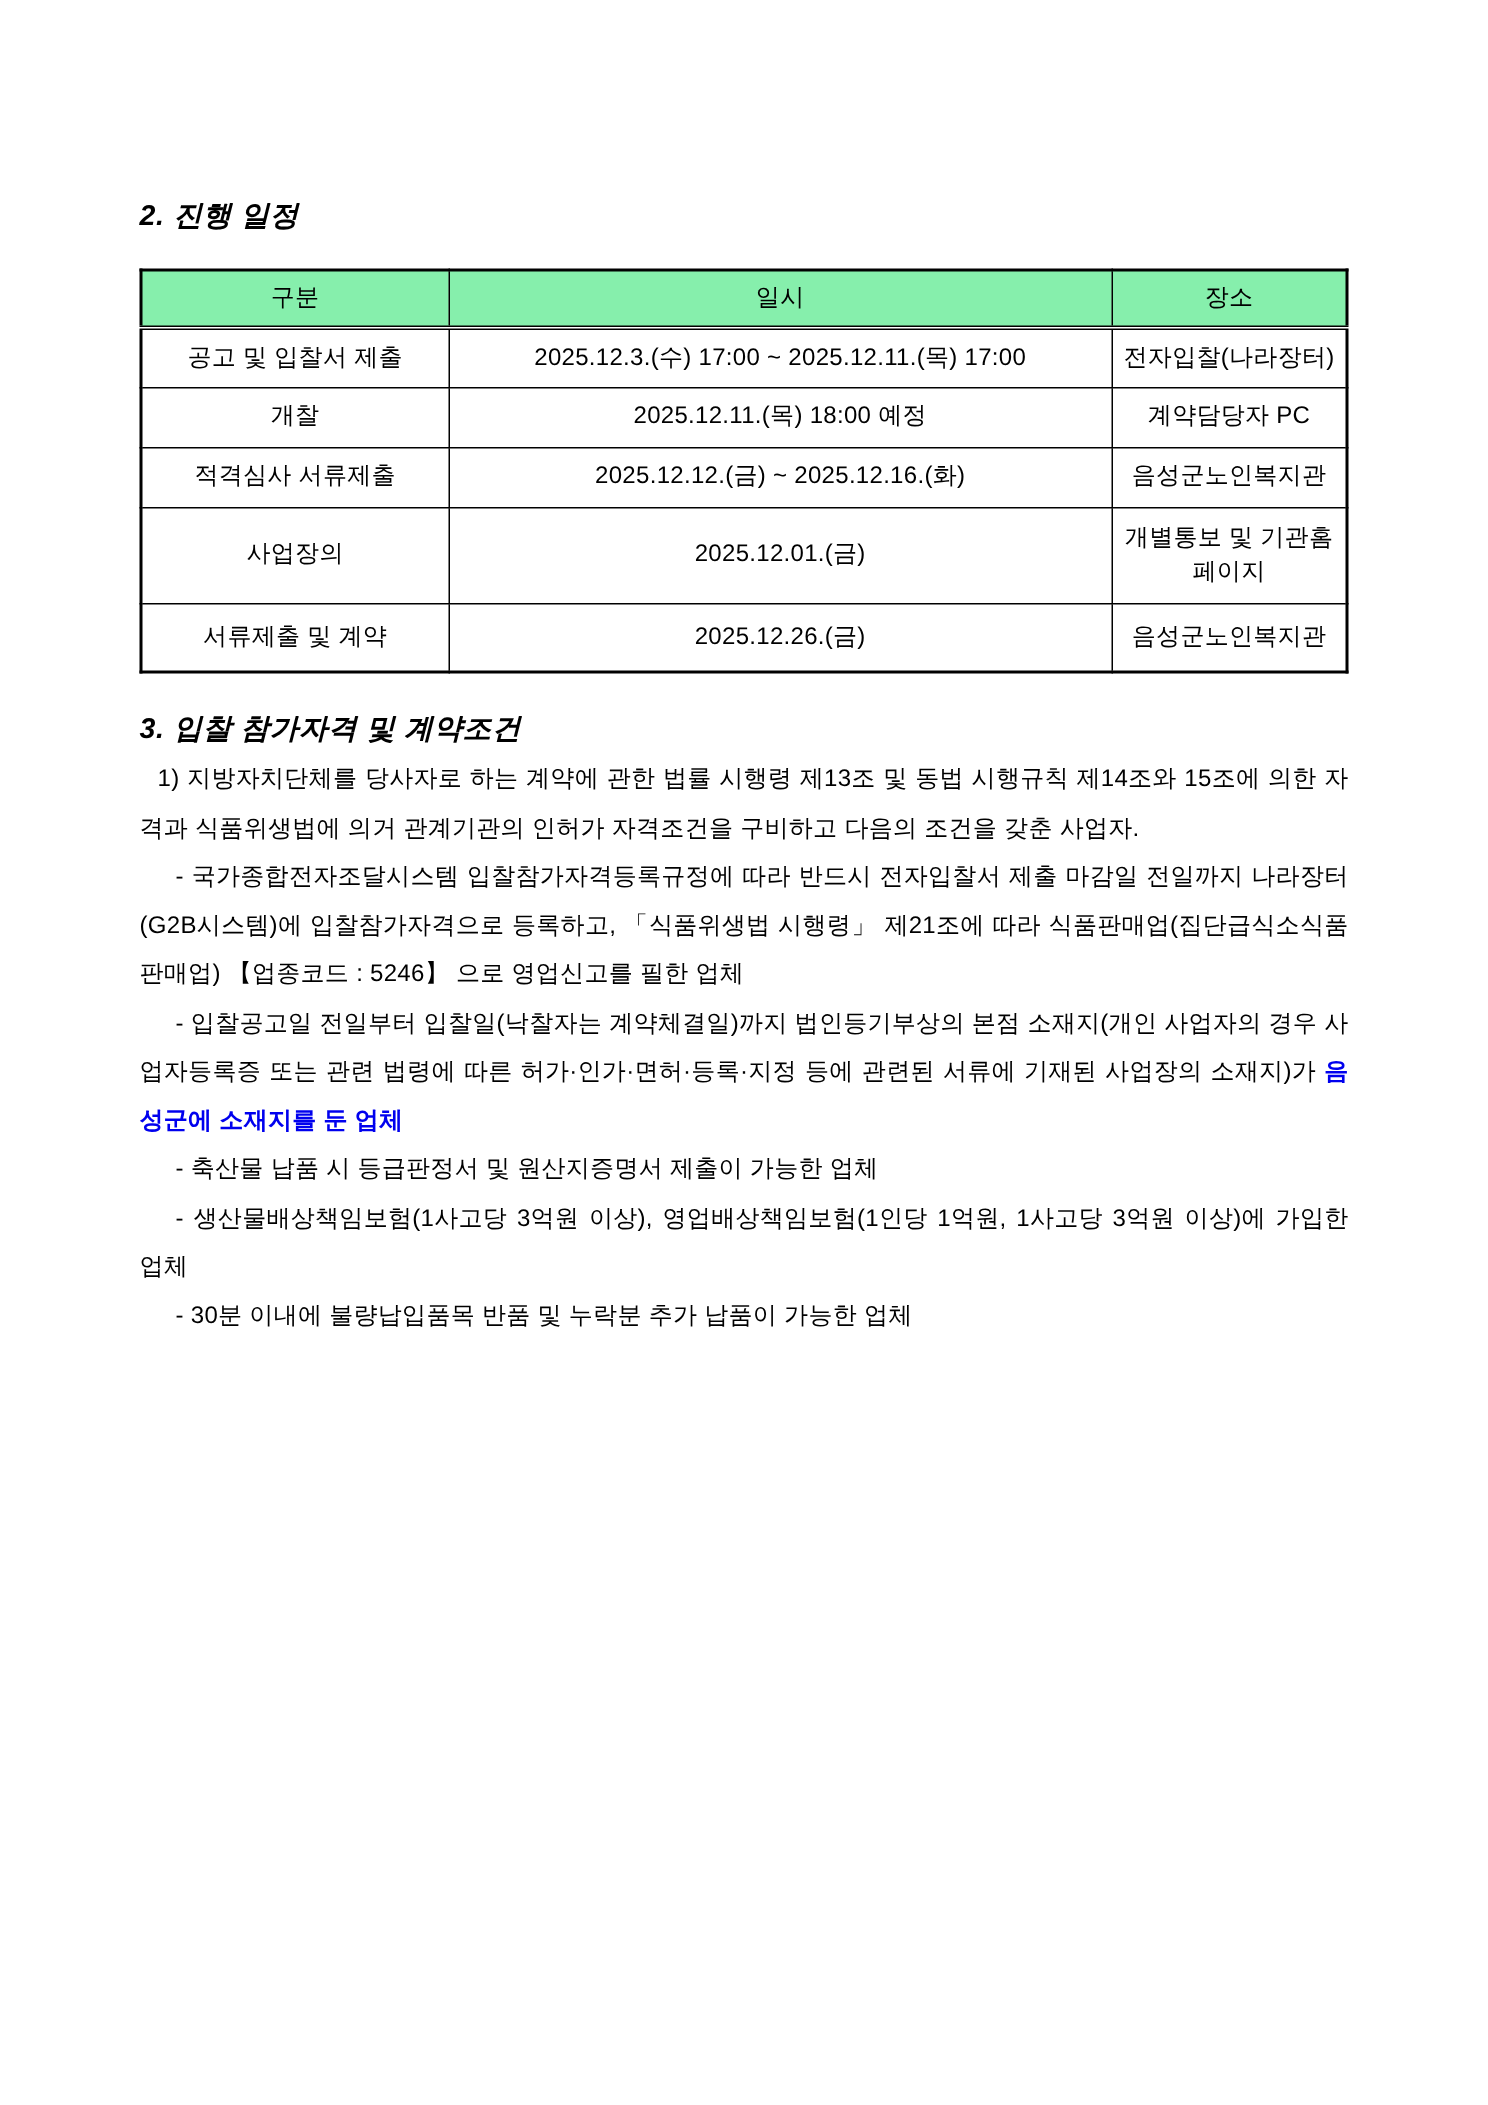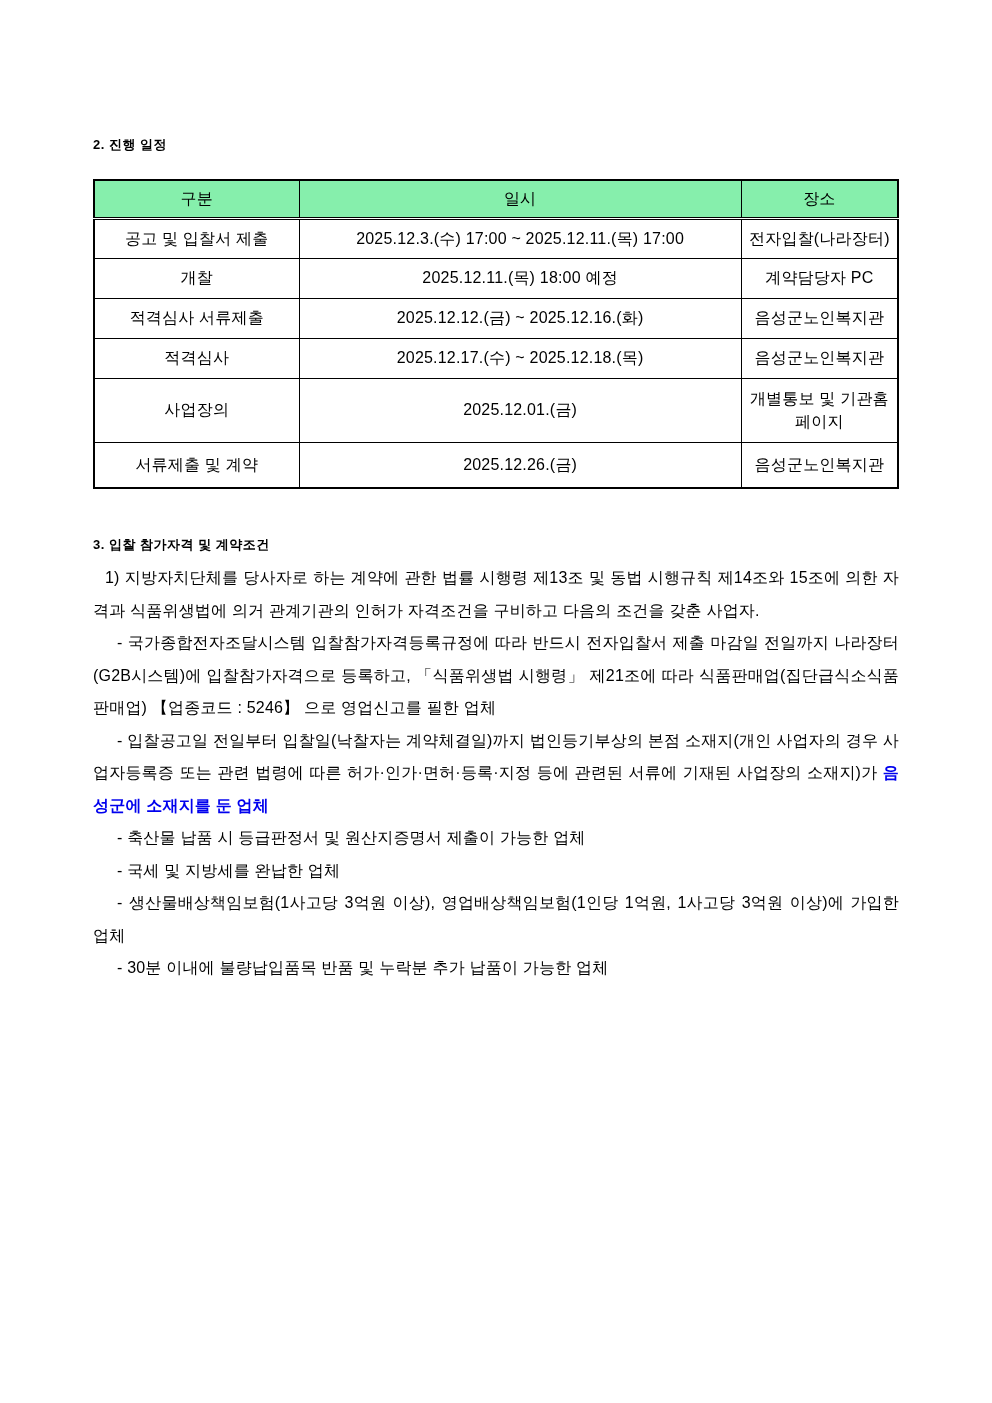--- a/index.html
+++ b/index.html
@@ -8,24 +8,25 @@
     position: relative;
     width: 992px;
     height: 1403px;
     background: #ffffff;
     color: #000000;
     font-family: "Liberation Sans", "DejaVu Sans", sans-serif;
     padding: 133px 93px 0 93px;
     overflow: hidden;
   }
   .section-heading {
-    font-size: 13px;
+    font-size: 19px;
     font-weight: bold;
     line-height: 24px;
     letter-spacing: 0.5px;
+    font-style: italic;
   }
   
   table.sched {
     width: 100%;
     border-collapse: collapse;
     border: 2px solid #000;
     table-layout: fixed;
     margin-top: 22px;
     font-size: 16px;
   }
@@ -51,21 +52,21 @@
   table.sched tbody tr.last  { height: 46px; }
   
   .bodytext {
     font-size: 16px;
     line-height: 32.5px;
     text-align: justify;
     word-break: break-all;
     letter-spacing: 0.2px;
   }
   p.note  { margin-top: 7px; }
-  .heading-3 { margin-top: 44px; margin-bottom: 5px; }
+  .heading-3 { margin-top: 26px; margin-bottom: 5px; }
   p.intro { text-indent: 12px; }
   p.item  { text-indent: 24px; }
   .hl { color: #0000ee; font-weight: bold; }
 </style>
 </head>
 <body>
 
 <div class="page">
 
   <div class="section-heading">2. 진행 일정</div>
@@ -92,25 +93,20 @@
       <tr>
         <td>개찰</td>
         <td>2025.12.11.(목) 18:00 예정</td>
         <td>계약담당자 PC</td>
       </tr>
       <tr>
         <td>적격심사 서류제출</td>
         <td>2025.12.12.(금) ~ 2025.12.16.(화)</td>
         <td>음성군노인복지관</td>
       </tr>
-      <tr>
-        <td>적격심사</td>
-        <td>2025.12.17.(수) ~ 2025.12.18.(목)</td>
-        <td>음성군노인복지관</td>
-      </tr>
       <tr class="tall">
         <td>사업장의</td>
         <td>2025.12.01.(금)</td>
         <td>개별통보 및 기관홈페이지</td>
       </tr>
       <tr class="last">
         <td>서류제출 및 계약</td>
         <td>2025.12.26.(금)</td>
         <td>음성군노인복지관</td>
       </tr>
@@ -123,20 +119,19 @@
   <p class="bodytext intro">1) 지방자치단체를 당사자로 하는 계약에 관한 법률 시행령 제13조 및 동법 시행규칙 제14조와 15조에 의한 자격과 식품위생법에 의거 관계기관의 인허가 자격조건을 구비하고 다음의 조건을 갖춘 사업자.</p>
 
   <p class="bodytext item"><span>- 국가종합전자조달시스템 입찰참가자격등록규정에 따라 반드시 전자입찰서 제출 마감일 전일까지 나라장터(G2B시스템)에 입찰참가자격으로 등록하고, 「식품위생법 시행령」 제21조에 따라 식품판매업(집단급식소식품판매업) 【업종코드 : 5246】 으로 영업신고를 필한 업체</span></p>
 
   <p class="bodytext item"><span>- 입찰공고일 전일부터 입찰일(낙찰자는 계약체결일)까지 법인등기부상의 본점 소재지(개인 사업자의 경우 사업자등록증 또는 관련 법령에 따른 허가·인가·면허·등록·지정 등에 관련된 서류에 기재된 사업장의 소재지)가 </span><span class="hl">음성군에 소재지를 둔 업체</span></p>
 
 
   <p class="bodytext item"><span>- 축산물 납품 시 등급판정서 및 원산지증명서 제출이 가능한 업체</span></p>
 
 
-  <p class="bodytext item"><span>- 국세 및 지방세를 완납한 업체</span></p>
 
   <p class="bodytext item"><span>- 생산물배상책임보험(1사고당 3억원 이상), 영업배상책임보험(1인당 1억원, 1사고당 3억원 이상)에 가입한 업체</span></p>
 
   <p class="bodytext item"><span>- 30분 이내에 불량납입품목 반품 및 누락분 추가 납품이 가능한 업체</span></p>
 
 
 </div>
 
 </body></html>

